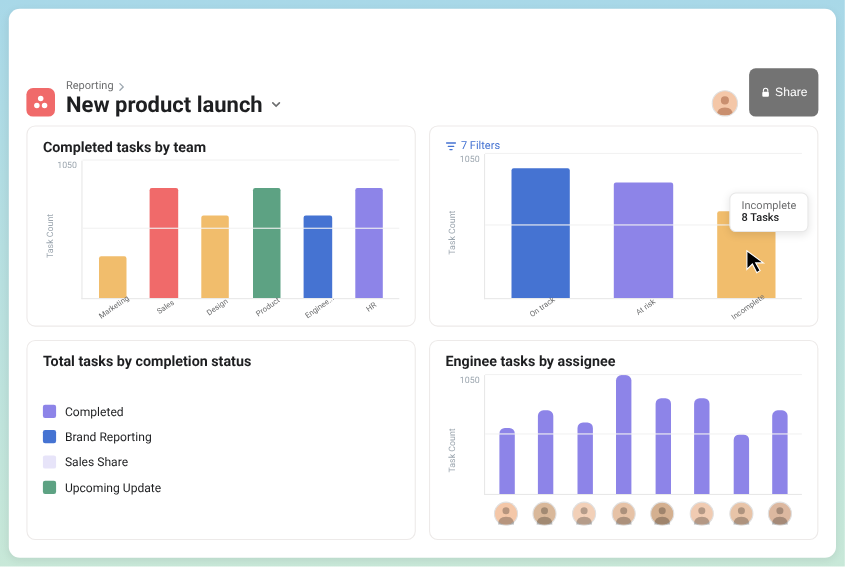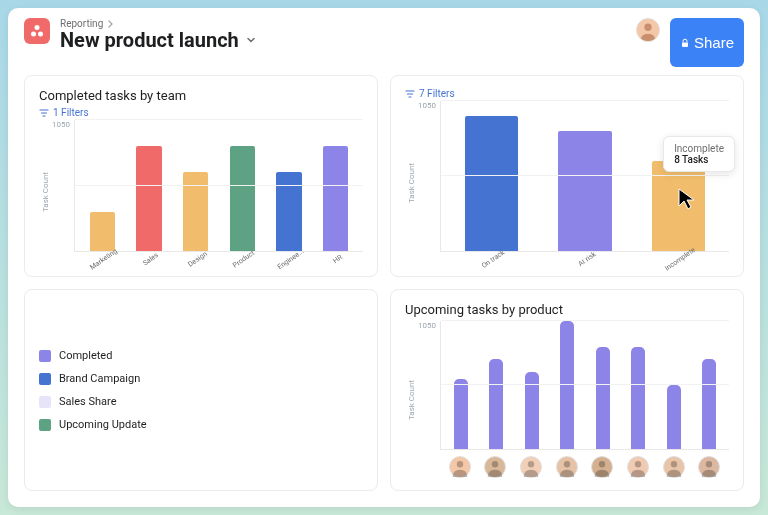--- a/index.html
+++ b/index.html
@@ -16,23 +16,24 @@
     border-radius: 10px;
     width: 100%;
     height: 100%;
     display: flex;
     flex-direction: column;
     box-shadow: 0 2px 8px rgba(0,0,0,0.08);
   }
   
   .header {
     display: flex;
-    align-items: flex-start;
+    align-items: flex-end;
     padding: 10px 16px 8px 16px;
     gap: 10px;
+    margin-top: 44px;
   }
   .app-icon {
     width: 26px; height: 26px;
     background: #f06a6a;
     border-radius: 6px;
     display: flex; align-items: center; justify-content: center;
     color: #fff; font-size: 14px; font-weight: 700;
   }
   .breadcrumb-wrap { display: flex; flex-direction: column; line-height: 1.1; }
   .breadcrumb {
@@ -44,26 +45,26 @@
   .page-title { font-size: 20px; font-weight: 700; color: #1e1f21; }
   .chevron-down { color: #6d6e6f; }
   .header-spacer { flex: 1; }
   .avatar-tiny {
     width: 24px; height: 24px; border-radius: 50%;
     background: #f4c7a8;
     border: 1px solid #e0e0e0;
     overflow: hidden;
   }
   .share-btn {
-    background: #3b82f6;
+    background: #737373;
     color: #fff;
     border: none;
     border-radius: 6px;
     padding: 16px 10px;
-    font-size: 15px;
+    font-size: 11px;
     display: flex; align-items: center; gap: 4px;
     cursor: pointer;
   }
   .lock-icon { width: 10px; height: 10px; }
   
   .grid {
     flex: 1;
     display: grid;
     grid-template-columns: 1fr 1fr;
     grid-template-rows: 1fr 1fr;
@@ -73,21 +74,21 @@
   }
   .card {
     border: 1px solid #edeae9;
     border-radius: 8px;
     padding: 12px 14px;
     display: flex;
     flex-direction: column;
     min-height: 0;
     position: relative;
   }
-  .card-title { font-size: 13px; font-weight: 400; color: #1e1f21; margin-bottom: 4px; }
+  .card-title { font-size: 13px; font-weight: 700; color: #1e1f21; margin-bottom: 4px; }
   .filters-row {
     display: flex; align-items: center; gap: 4px;
     font-size: 10px; color: #4573d2; margin-bottom: 2px;
     cursor: pointer;
   }
   .filter-icon { width: 10px; height: 10px; }
   
   .chart-area {
     flex: 1;
     display: flex;
@@ -192,21 +193,21 @@
   .donut-center {
     position: absolute;
     inset: 0;
     display: flex; align-items: center; justify-content: center;
     font-size: 16px; font-weight: 700; color: #1e1f21;
   }
   .legend {
     display: flex; flex-direction: column; gap: 10px;
     font-size: 11px; color: #1e1f21;
   }
-  .legend-item { display: flex; align-items: flex-end; gap: 8px; }
+  .legend-item { display: flex; align-items: flex-start; gap: 8px; }
   .legend-swatch { width: 12px; height: 12px; border-radius: 2px; }
   
   .assignee-bars {
     flex: 1;
     display: flex;
     align-items: flex-end;
     gap: 4px;
     border-bottom: 1px solid #e8e8e8;
     border-left: 1px solid #e8e8e8;
     padding: 0 4px;
@@ -278,26 +279,20 @@
           <path d="M3 4.5 V3.2 a2 2 0 0 1 4 0 V4.5" stroke="#fff" stroke-width="1" fill="none"></path>
         </svg>
       <span>Share</span>
     </button>
   </div>
 
   <div class="grid">
 
     <div class="card">
       <div class="card-title">Completed tasks by team</div>
-      <div class="filters-row">
-        <svg class="filter-icon" viewBox="0 0 10 10">
-            <path d="M1 2 H9 M2.5 5 H7.5 M4 8 H6" stroke="#4573d2" stroke-width="1.2" stroke-linecap="round"></path>
-          </svg>
-        <span>1 Filters</span>
-      </div>
       <div class="chart-area">
         <div class="y-axis-label">Task Count</div>
         <div class="y-ticks">
           <span>10</span>
           <span>5</span>
           <span>0</span>
         </div>
         <div class="bars-wrap">
           <div class="bars" id="bars-0">
             <div class="gridline" style="bottom:50%"></div>
@@ -371,44 +366,45 @@
       <div class="tooltip">
         <div class="tooltip-title">Incomplete</div>
         <div class="tooltip-value">8 Tasks</div>
       </div>
       <svg class="cursor-arrow" width="28" height="28" viewBox="0 0 28 28">
         <path d="M4 3 L4 20 L9 15 L13 23 L16 21 L12 14 L19 14 Z" fill="#000" stroke="#fff" stroke-width="1"></path>
       </svg>
     </div>
 
     <div class="card">
+      <div class="card-title">Total tasks by completion status</div>
       <div class="donut-row">
         <div class="legend" id="legend-donut">
             <div class="legend-item">
               <div class="legend-swatch" style="background: rgb(141, 132, 232);"></div>
               <span>Completed</span>
             </div>
             <div class="legend-item">
               <div class="legend-swatch" style="background: rgb(69, 115, 210);"></div>
-              <span>Brand Campaign</span>
+              <span>Brand Reporting</span>
             </div>
             <div class="legend-item">
               <div class="legend-swatch" style="background: rgb(231, 228, 249);"></div>
               <span>Sales Share</span>
             </div>
             <div class="legend-item">
               <div class="legend-swatch" style="background: rgb(93, 162, 131);"></div>
               <span>Upcoming Update</span>
             </div>
           </div>
       </div>
     </div>
 
     <div class="card">
-      <div class="card-title">Upcoming tasks by product</div>
+      <div class="card-title">Enginee tasks by assignee</div>
       <div class="chart-area">
         <div class="y-axis-label">Task Count</div>
         <div class="y-ticks">
           <span>10</span>
           <span>5</span>
           <span>0</span>
         </div>
         <div class="bars-wrap">
           <div class="assignee-bars" id="bars-3">
             <div class="gridline" style="bottom:50%"></div>

